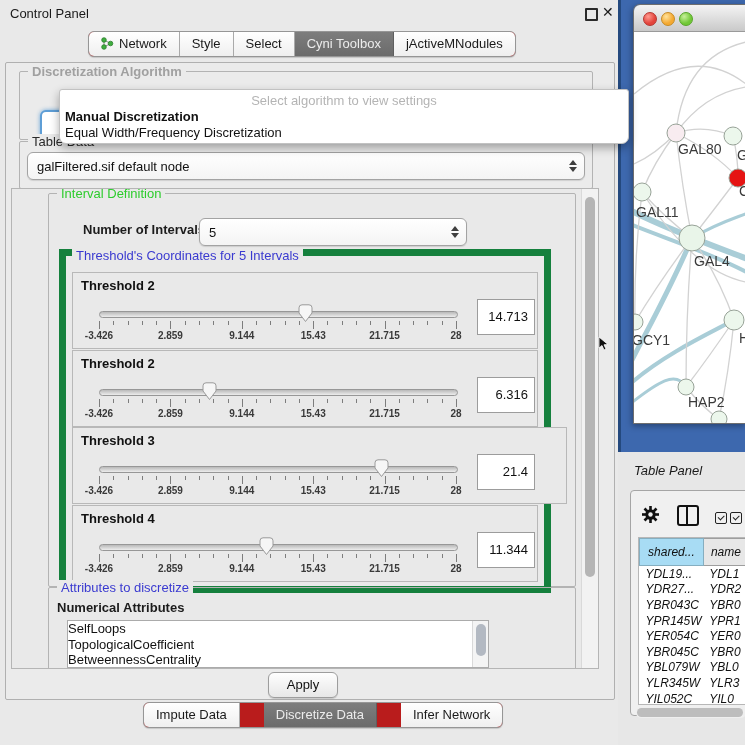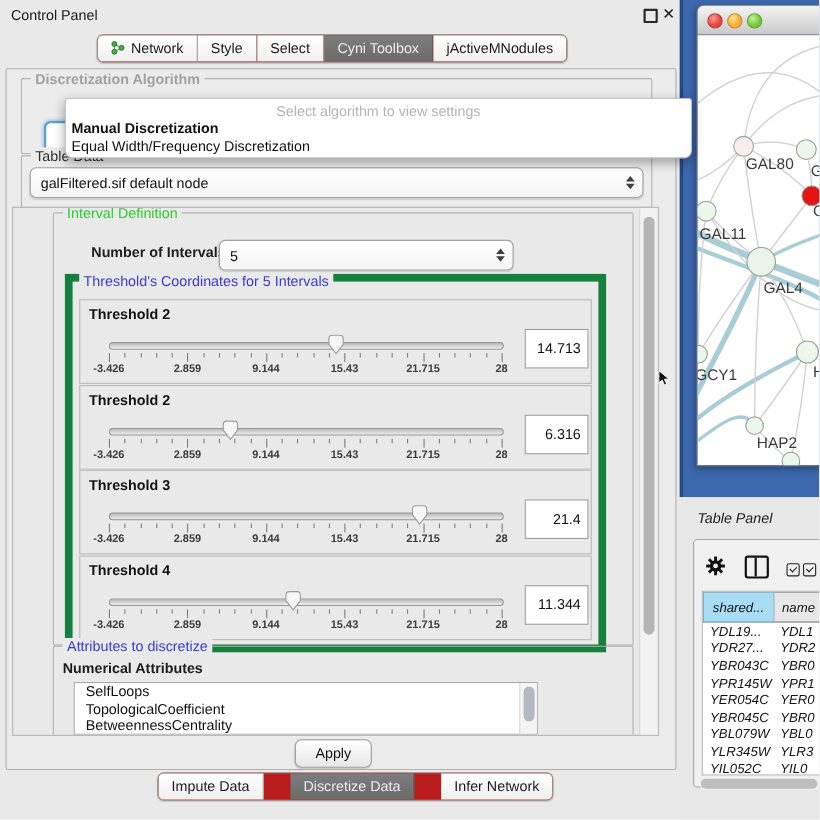--- a/index.html
+++ b/index.html
@@ -65,21 +65,21 @@
   .th-ticks{position:absolute;left:26px;top:48px;width:357px;height:9px;}
   .th-ticks i{position:absolute;top:0;width:1px;background:#7d7d7d;}
   .th-ticklabels{position:absolute;left:26px;top:57px;width:357px;height:12px;}
   .th-ticklabels span{position:absolute;transform:translateX(-50%);font-size:10px;font-weight:700;color:#3a3a3a;white-space:nowrap;}
   .th-value{position:absolute;left:404px;top:26px;width:50px;height:34px;background:#fff;border:1px solid #9c9c9c;line-height:34px;text-align:right;padding-right:6px;font-size:13px;color:#111;}
 
   #attrs-group{left:36px;top:398px;width:526px;height:92px;}
   #attrs-group>.gtitle{color:var(--title-blue,#3a3ad0);background:#e9e9e9;}
   #attrs-label{position:absolute;left:8px;top:12px;font-weight:700;font-size:13px;}
   #attrs-list{position:absolute;left:18px;top:32px;width:420px;height:46px;background:#fff;border:1px solid #ababab;overflow:hidden;}
-  #attrs-list .item{padding-left:10px;font-size:13px;line-height:15.5px;color:#111;}
+  #attrs-list .item{font-size:13px;line-height:15.5px;color:#111;}
   #attrs-list .vscroll{width:15px;background:#f4f4f4;}
   #attrs-scroll-thumb{top:3px;height:32px;background:#b3b9c2;}
 
   #apply-btn{position:absolute;left:262px;top:609px;width:68px;height:24px;background:linear-gradient(#fefefe,#e7e7e7);border:1px solid #9d9d9d;border-radius:6px;text-align:center;line-height:23px;font-size:13px;color:#111;box-shadow:0 1px 1px rgba(0,0,0,.15);}
 
   
   #net-area{position:absolute;left:618px;top:0;width:127px;height:452px;background:var(--net-blue,#3d68ae);}
   #net-area::before{content:"";position:absolute;left:0;top:0;bottom:0;width:3px;background:var(--net-blue-dark,#24497e);}
   #net-window{position:absolute;left:15px;top:4px;width:112px;height:418px;border:1px solid #6e6e6e;border-right:none;border-radius:7px 0 0 0;overflow:hidden;box-shadow:-1px 2px 6px rgba(0,0,0,.35);}
   #net-titlebar{position:absolute;left:0;top:0;right:0;height:26px;background:linear-gradient(#f4f4f4,#c9c9c9);border-bottom:1px solid #9a9a9a;}
@@ -269,21 +269,21 @@
                 <div class="th-ticklabels">
                   <span style="left: 0%;">-3.426</span>
                   <span style="left: 20%;">2.859</span>
                   <span style="left: 40%;">9.144</span>
                   <span style="left: 60%;">15.43</span>
                   <span style="left: 80%;">21.715</span>
                   <span style="left: 100%;">28</span>
                 </div>
                 <div class="th-value">6.316</div>
               </div>
-              <div class="th-panel" style="top: 171px;">
+              <div class="th-panel" style="top: 171px; padding-left: 29px;">
                 <div class="th-label">Threshold 3</div>
                 <div class="th-track"></div>
                 <div class="th-thumb" style="left: 300.524px;"><svg width="15" height="19" viewBox="0 0 15 19">
                     <path d="M4 0.8 h7 q3 0 3 3 v5.2 l-6.5 8.5 l-6.5 -8.5 v-5.2 q0 -3 3 -3 z" fill="#f6f6f6" stroke="#9a9a9a" stroke-width="1"></path>
                   </svg></div>
                 <div class="th-ticks">
                   <i style="left: 0%; height: 8px;"></i>
                   <i style="left: 4%; height: 4px;"></i>
                   <i style="left: 8%; height: 4px;"></i>
                   <i style="left: 12%; height: 4px;"></i>

